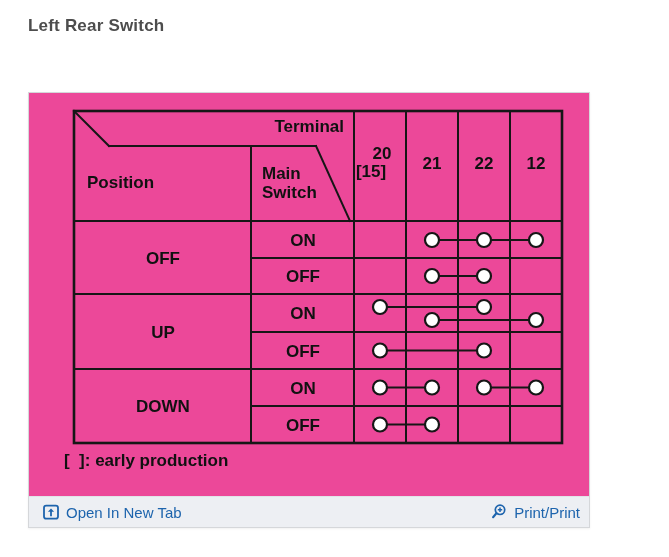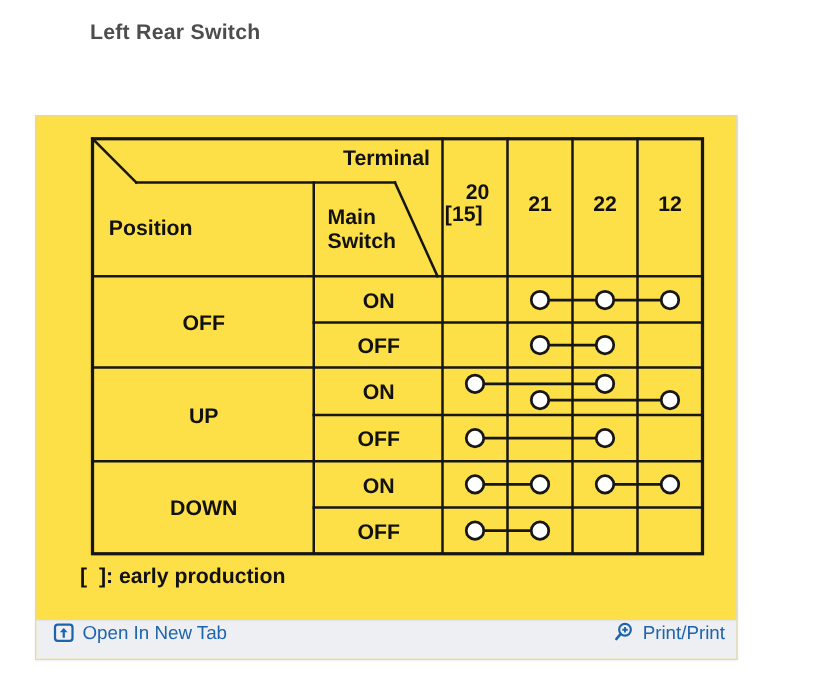--- a/index.html
+++ b/index.html
@@ -6,47 +6,47 @@
   body {
     width:669px; height:557px; position:relative; background:#ffffff;
     font-family:"Liberation Sans", sans-serif; overflow:hidden;
   }
   .page-title {
     position:absolute; left:28px; top:16px;
     font-size:17px; font-weight:700; color:#4d4d4d; letter-spacing:.2px;
   }
   .card {
     position:absolute; left:28px; top:92px; width:562px; height:436px;
-    background:#fde047; border:1px solid #d5d7da; box-sizing:border-box;
+    background:#ec4899; border:1px solid #d5d7da; box-sizing:border-box;
     box-shadow:0 1px 2px rgba(0,0,0,.06);
   }
   svg.diagram { position:absolute; left:0; top:0; display:block; }
   svg.diagram .gl { stroke:#161616; stroke-width:2; fill:none; stroke-linecap:square; }
   svg.diagram .gl-thick { stroke:#161616; stroke-width:2.6; fill:none; }
   svg.diagram text {
     font-family:"Liberation Sans", sans-serif; font-size:17px; font-weight:700; fill:#111111;
   }
   svg.diagram .conn line { stroke:#161616; stroke-width:2.2; }
   svg.diagram .conn circle { stroke:#161616; stroke-width:2.2; fill:#ffffff; }
   .footer {
     position:absolute; left:0; right:0; bottom:0; height:31px;
     background:#edeff3; border-top:1px solid #e1e4e8;
-    display:flex; align-items:flex-start; justify-content:space-between;
+    display:flex; align-items:center; justify-content:space-between;
     padding:0 9px 0 13px; box-sizing:border-box;
   }
   .flink {
     display:flex; align-items:center; gap:6px;
     color:#1d64ad; font-size:15px; text-decoration:none; cursor:pointer; line-height:1;
   }
   .flink svg { display:block; }
 </style>
 </head>
 <body>
 
-<div class="page-title" style="color: rgb(77, 77, 77); margin-left: 44px;">Left Rear Switch</div>
+<div class="page-title" style="color: rgb(77, 77, 77);">Left Rear Switch</div>
 
 <div class="card" style="border-color: rgb(213, 215, 218);">
 
   <svg class="diagram" width="562" height="405" viewBox="0 0 562 405">
 
     <g>
       <rect class="gl-thick" x="45" y="18" width="488" height="332"></rect>
 
       <line class="gl" x1="222" y1="53" x2="222" y2="350"></line>
       <line class="gl" x1="325" y1="18" x2="325" y2="350"></line>

